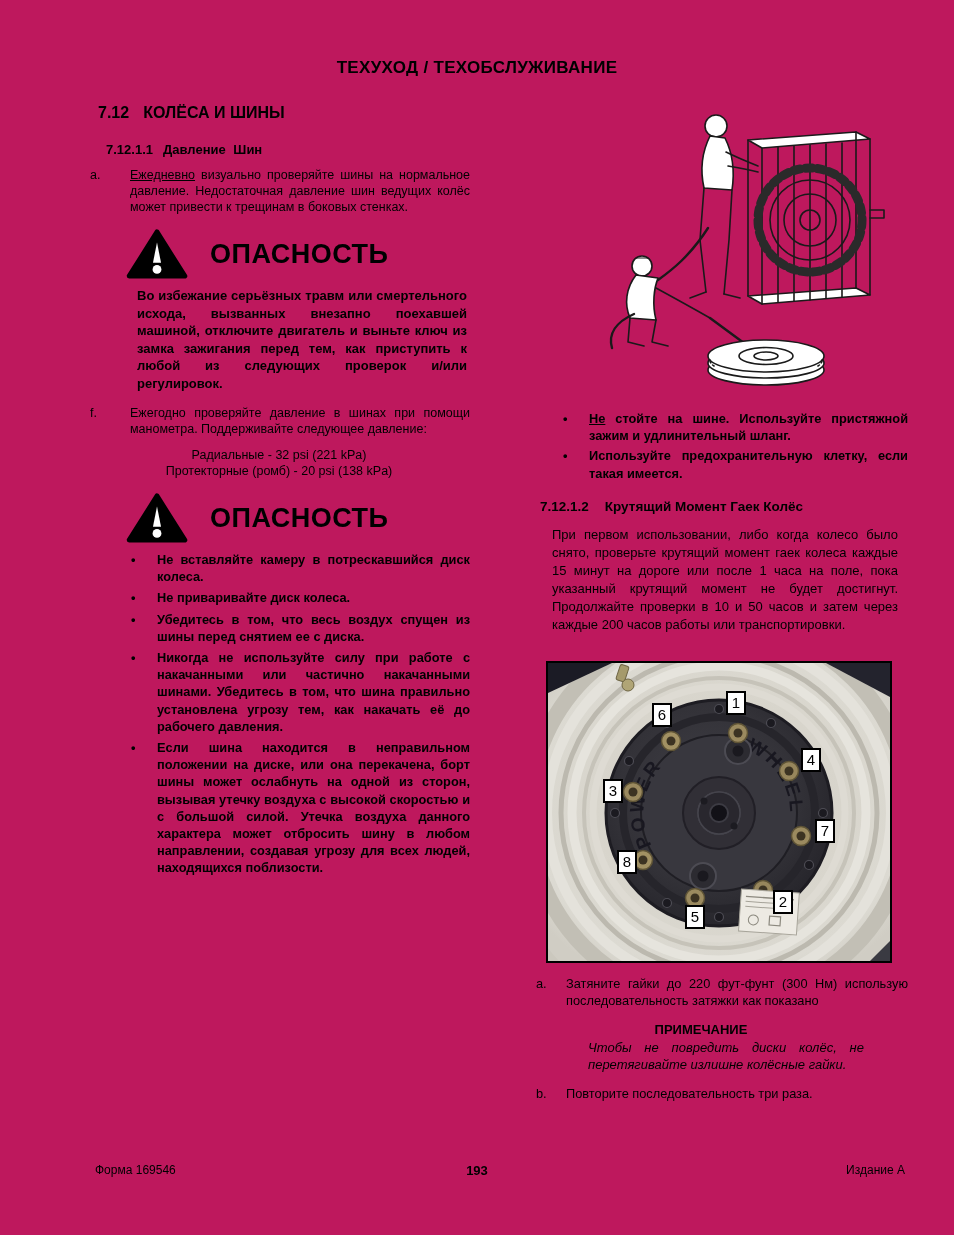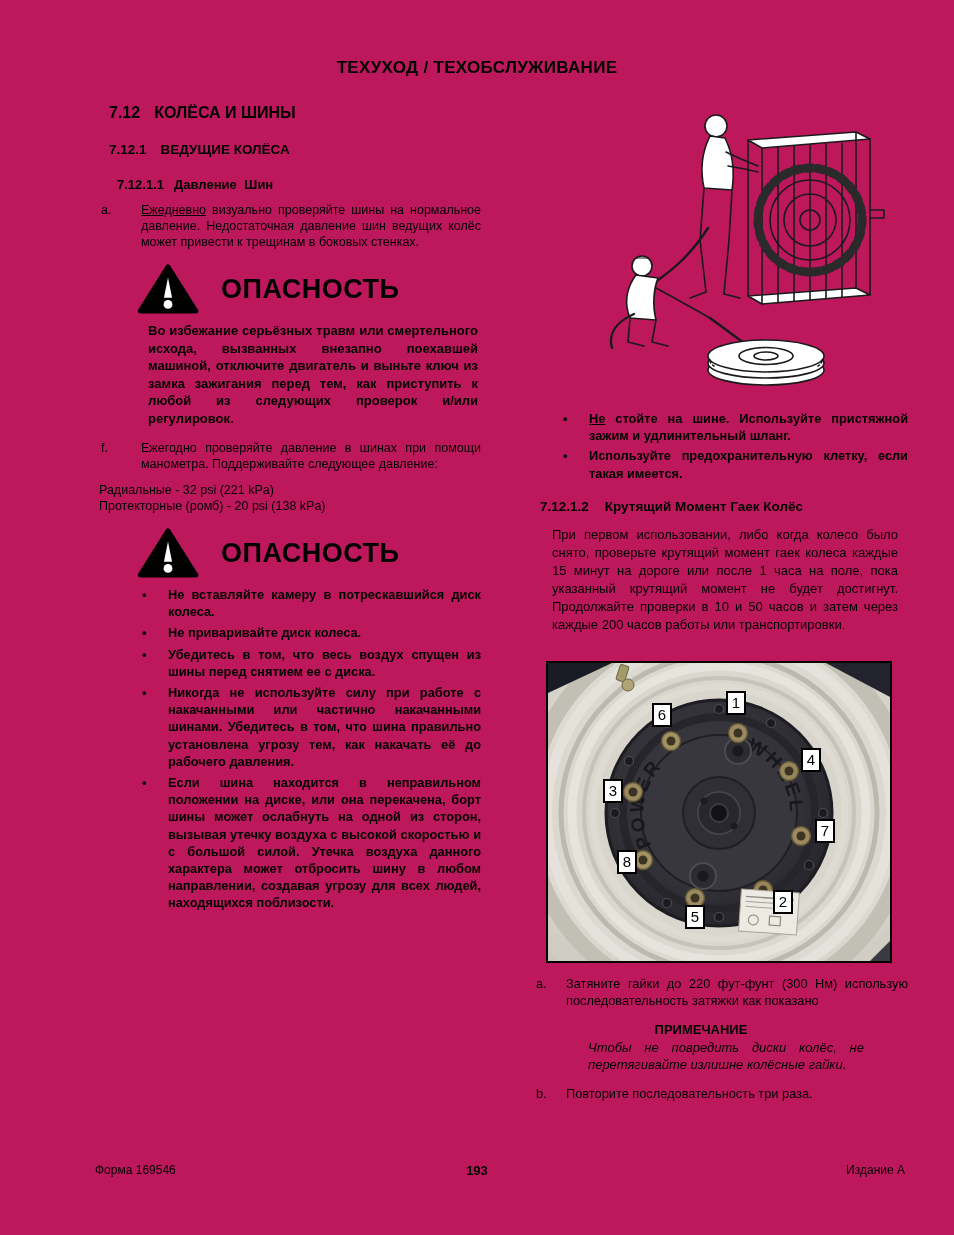--- a/index.html
+++ b/index.html
@@ -2,41 +2,41 @@
 <html><head>
 <meta charset="utf-8">
 <style>
   html,body{margin:0;padding:0;background:#ffffff;}
   body{width:954px;height:1235px;position:relative;font-family:"Liberation Sans",sans-serif;color:#000;overflow:hidden;}
   .page{position:absolute;inset:0;background:#be185d;}
 
   .doc-title{position:absolute;top:58px;left:0;width:954px;text-align:center;font-size:17px;font-weight:bold;letter-spacing:.3px;}
 
   
-  .col-left{position:absolute;left:99px;top:104px;width:382px;}
+  .col-left{position:absolute;left:88px;top:104px;width:382px;}
   .col-right{position:absolute;left:536px;top:104px;width:372px;}
 
   h1.sec{font-size:16px;font-weight:bold;margin:0 0 20px 10px;}
   h2.sec{font-size:13.5px;font-weight:bold;margin:0 0 20px 10px;}
   h3.sec{font-size:13px;font-weight:bold;margin:0 0 10px 18px;word-spacing:4px;}
   .sec .num{display:inline-block;margin-right:14px;}
   h3.sec .num{margin-right:10px;}
 
   .body-txt{font-size:12.5px;line-height:16px;text-align:justify;}
   .item{position:relative;padding-left:42px;margin-bottom:10px;}
   .item .lbl{position:absolute;left:2px;top:0;}
   .u{text-decoration:underline;}
 
   .danger{margin-top:14px;}
   .danger-head{display:flex;align-items:center;margin-left:38px;margin-bottom:8px;}
   .danger-head svg{flex:0 0 auto;}
   .danger-word{font-size:27px;font-weight:bold;margin-left:22px;letter-spacing:.5px;}
   .danger-body{margin-left:49px;width:330px;font-weight:bold;font-size:13px;line-height:17.5px;text-align:justify;}
 
-  .center-lines{text-align:left;font-size:12.5px;line-height:16px;margin:2px 0 0 0;}
+  .center-lines{text-align:center;font-size:12.5px;line-height:16px;margin:2px 0 0 0;}
 
   ul.dlist{list-style:none;margin:4px 0 0 0;padding:0;}
   ul.dlist li{position:relative;padding-left:69px;margin-bottom:4px;font-weight:bold;font-size:12.8px;line-height:17.2px;text-align:justify;}
   ul.dlist li::before{content:"\2022";position:absolute;left:43px;top:0;font-weight:bold;}
 
   
   .illu-wrap{margin:4px 0 10px 62px;}
   ul.rlist{list-style:none;margin:0;padding:0;}
   ul.rlist li{position:relative;padding-left:53px;margin-bottom:3px;font-weight:bold;font-size:12.8px;line-height:17.2px;text-align:justify;}
   ul.rlist li::before{content:"\2022";position:absolute;left:27px;top:0;}
@@ -61,21 +61,20 @@
 <body>
 
 <div class="page">
 
   <div class="doc-title">ТЕХУХОД / ТЕХОБСЛУЖИВАНИЕ</div>
 
   <div class="col-left">
 
     <h1 class="sec"><span class="num">7.12</span><span>КОЛЁСА И ШИНЫ</span></h1>
 
-    <h2 class="sec"><span class="num">7.12.1</span><span>ВЕДУЩИЕ КОЛЁСА</span></h2>
 
     <h3 class="sec"><span class="num">7.12.1.1</span><span>Давление Шин</span></h3>
 
     <div class="body-txt item">
       <span class="lbl">a.</span><span class="u">Ежедневно</span><span> визуально проверяйте шины на нормальное давление. Недостаточная давление шин ведущих колёс может привести к трещинам в боковых стенках.</span>
     </div>
 
     <div class="danger">
       <div class="danger-head">
         <svg width="62" height="50" viewBox="0 0 64 52">

